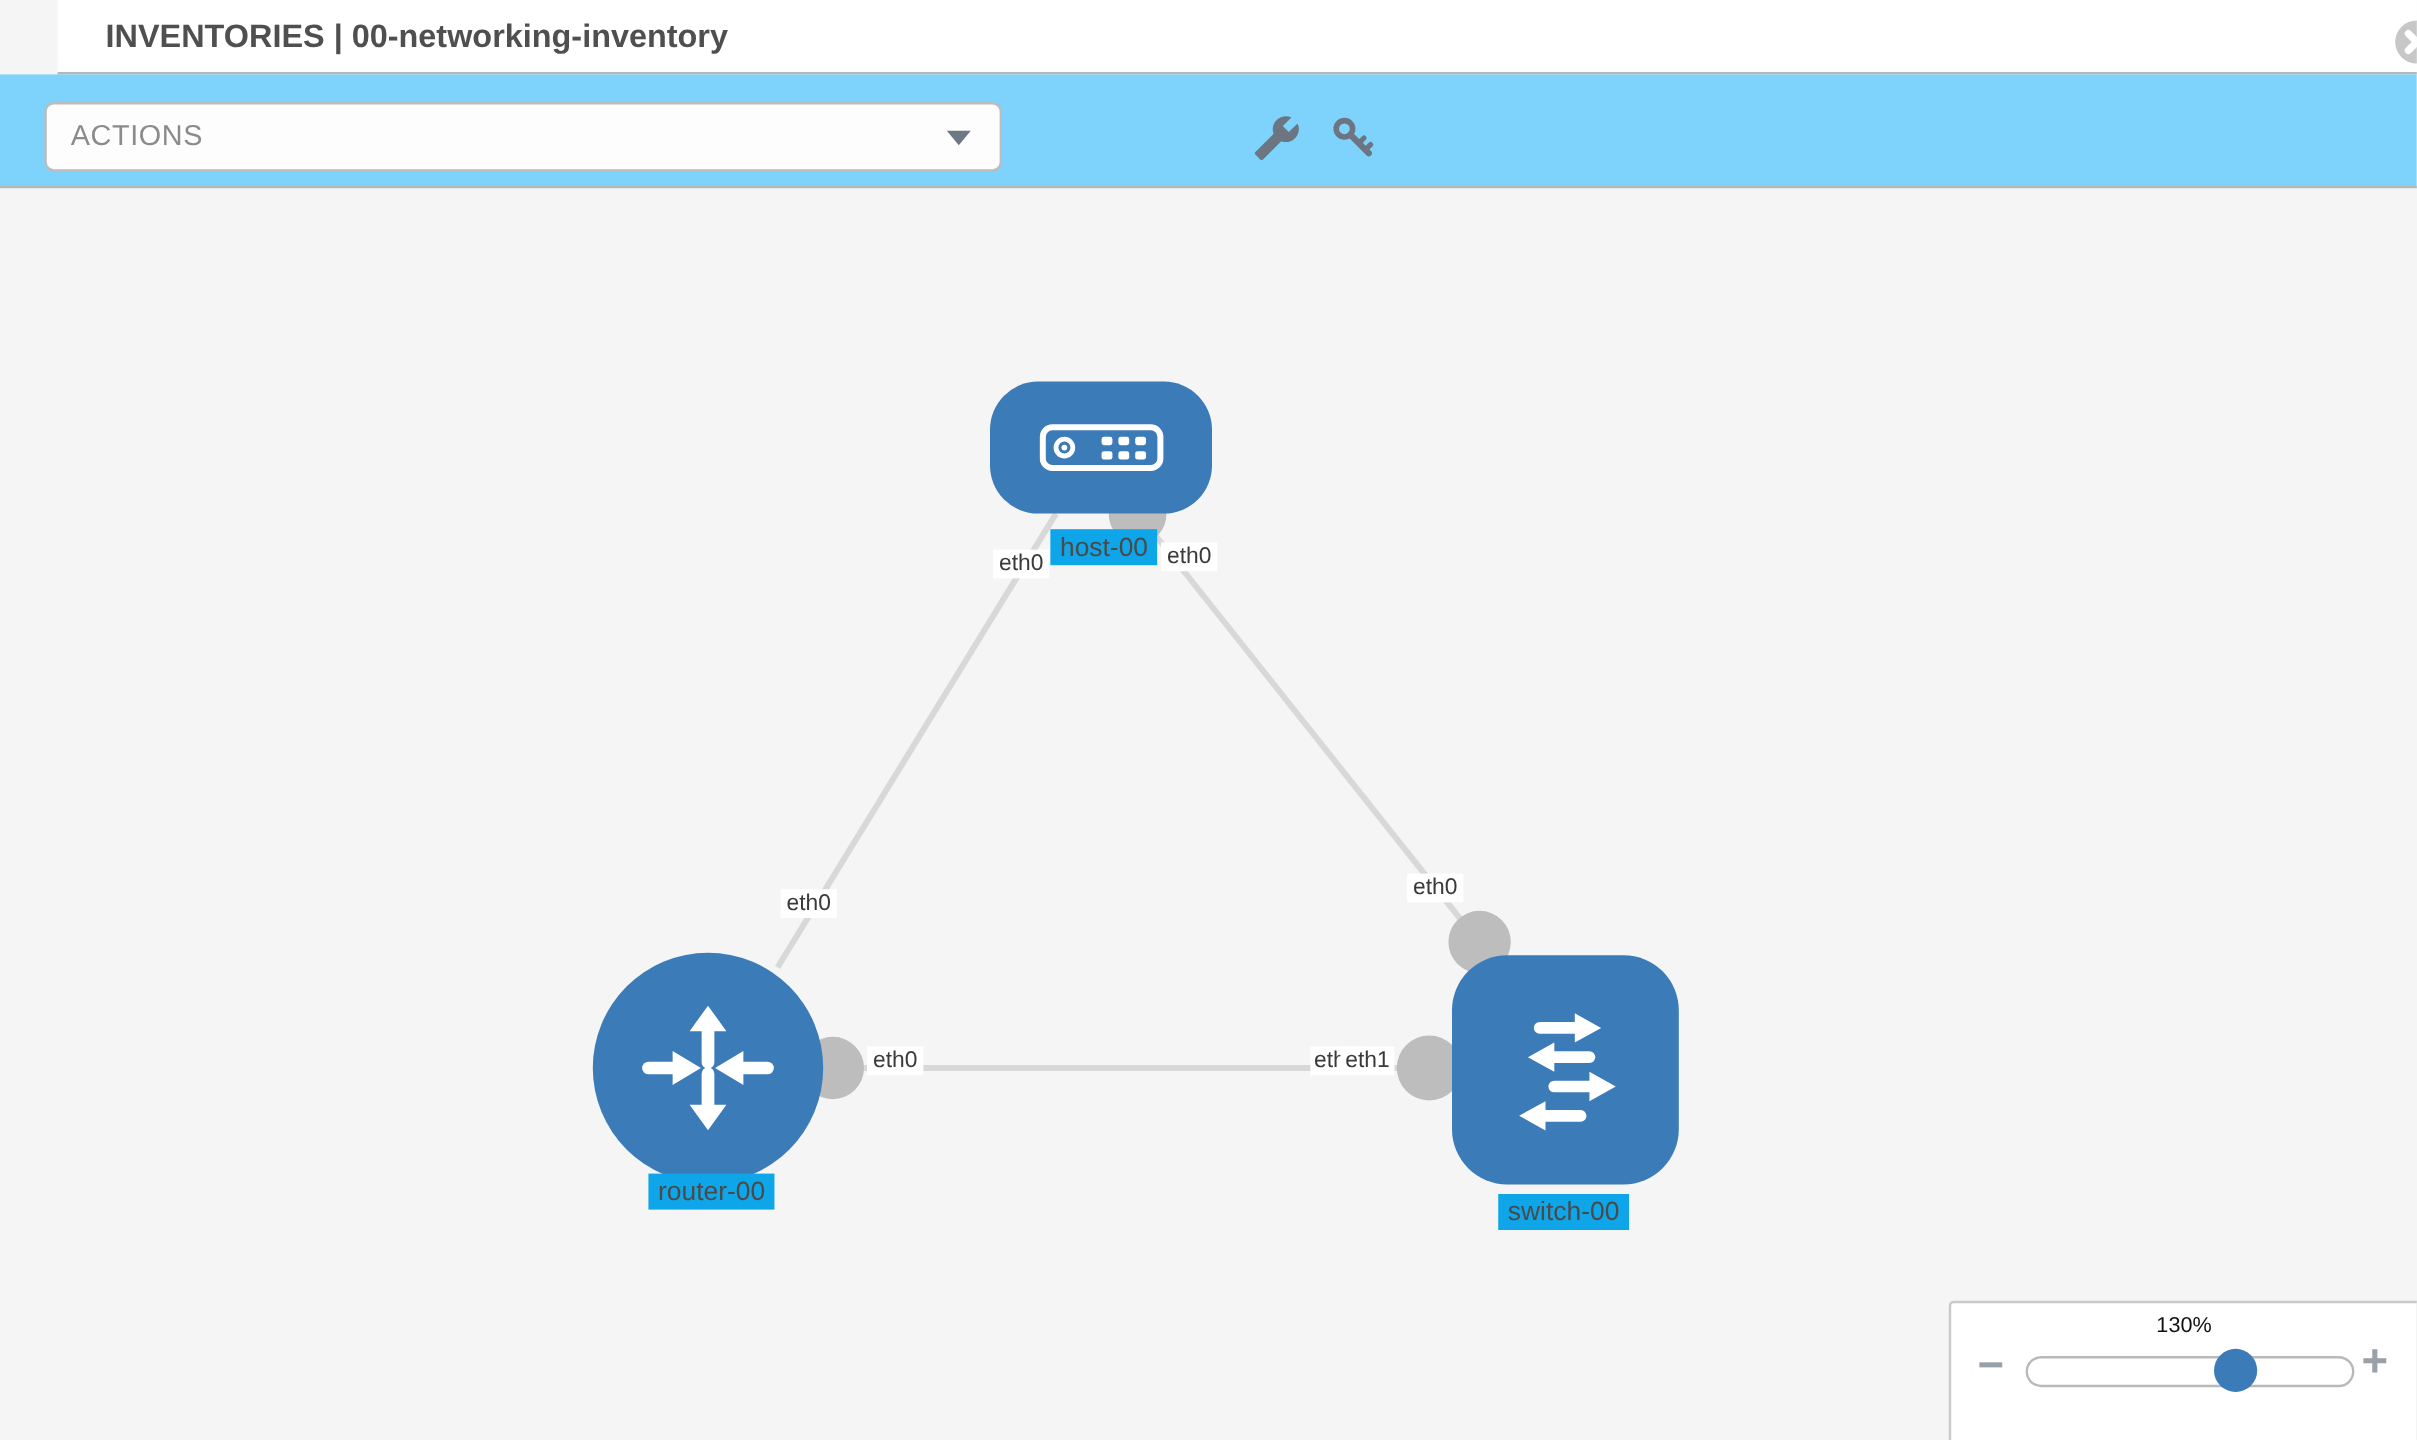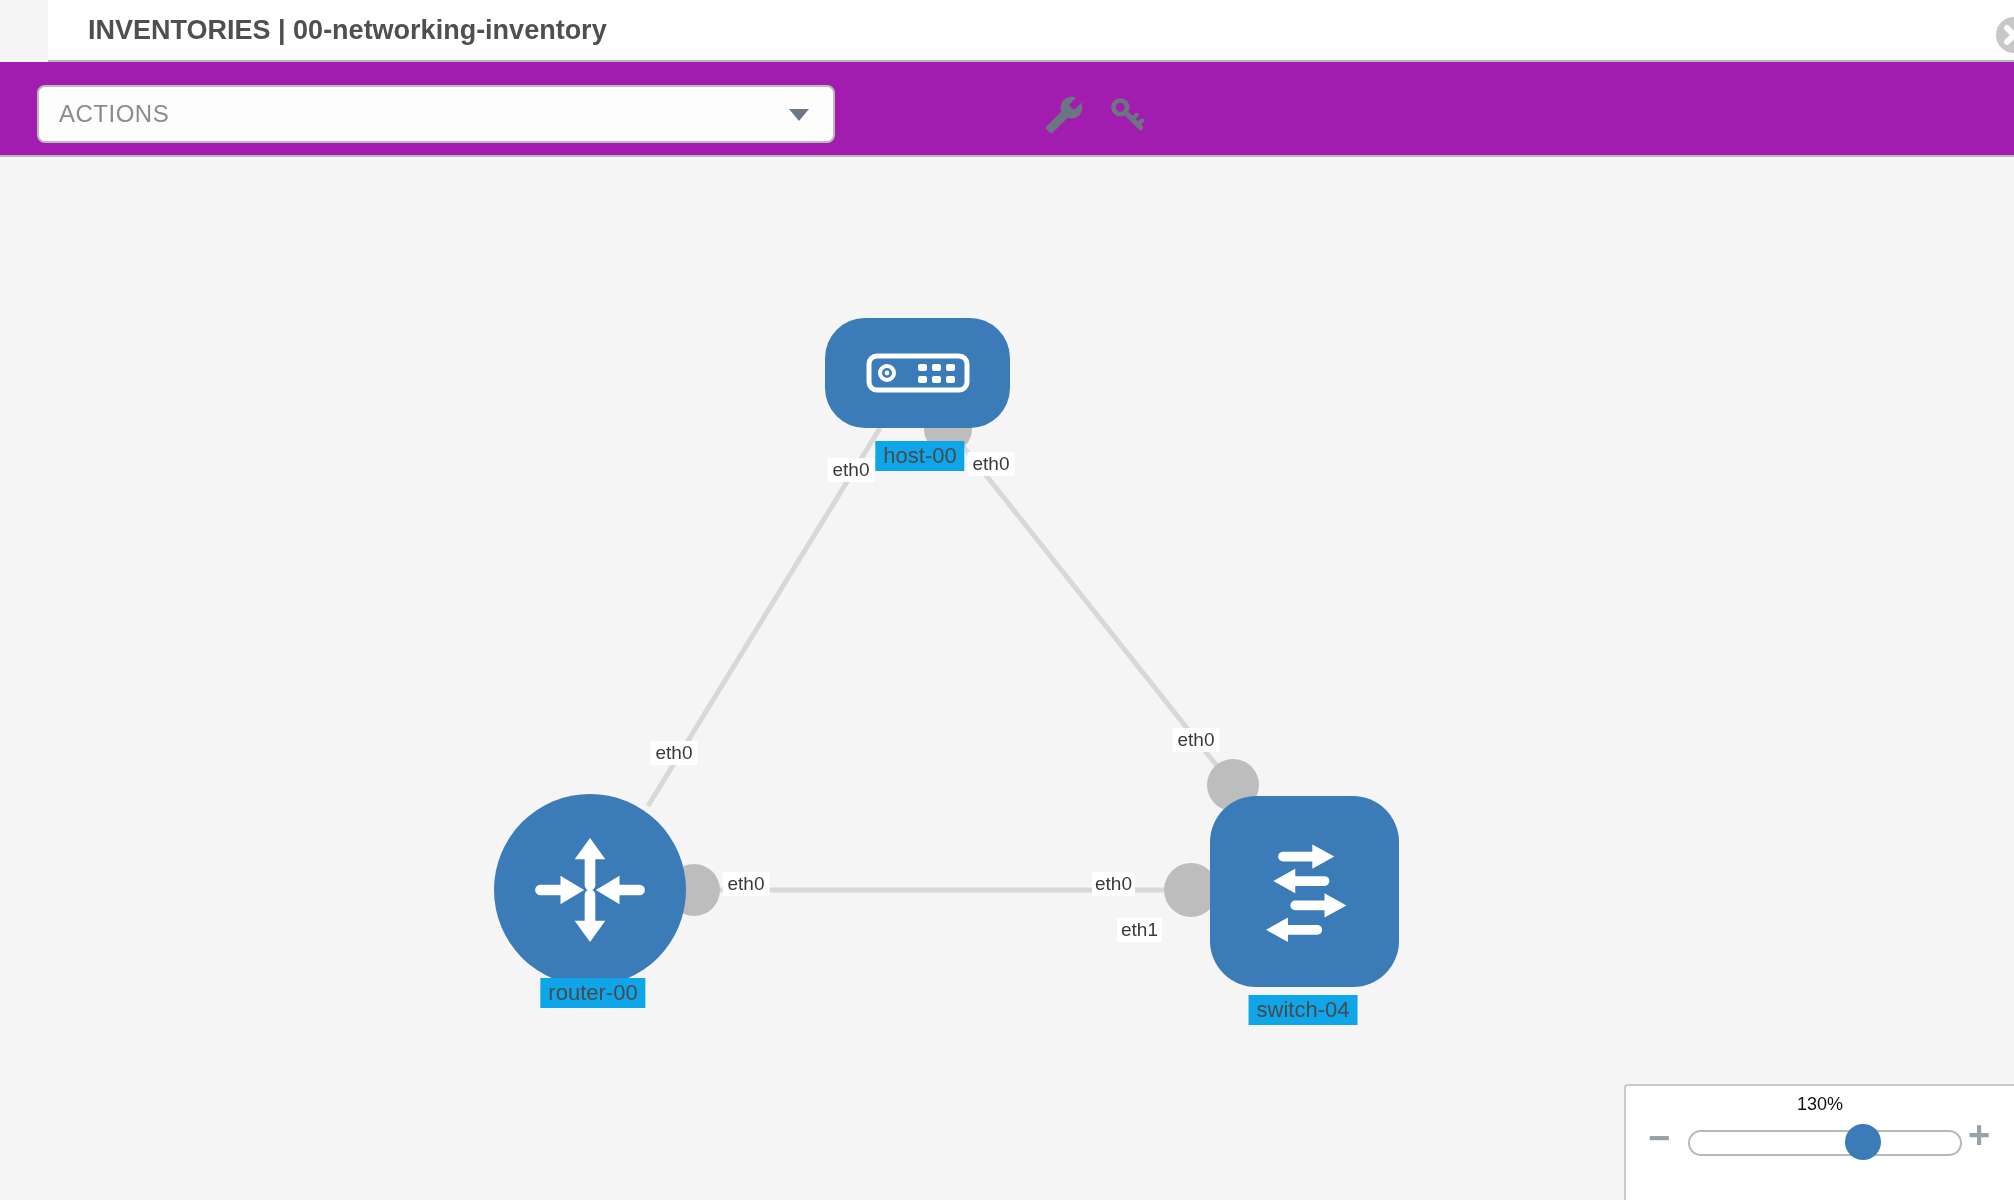--- a/index.html
+++ b/index.html
@@ -5,21 +5,21 @@
   html,body{margin:0;padding:0;}
   body{font-family:"Liberation Sans","DejaVu Sans",sans-serif;background:#fff;}
   .screen{position:relative;width:2014px;height:1200px;overflow:hidden;background:#f5f5f5;}
 
   
   .header{position:absolute;left:0;top:0;width:2014px;height:62px;background:#ffffff;border-bottom:2px solid #b7b7b7;box-sizing:border-box;margin-left:48px;}
   .page-title{position:absolute;left:40px;top:0;line-height:60px;font-size:27px;font-weight:700;color:#4f4f4f;margin:0;}
   .close-btn{position:absolute;left:1948px;top:17px;width:36px;height:36px;border:none;border-radius:50%;background:#c7c7c7;padding:0;cursor:pointer;}
 
   
-  .toolbar{position:absolute;left:0;top:62px;width:2014px;height:95px;background:#a21caf;border-bottom:2px solid #b7b7b7;box-sizing:border-box;padding-left:19px;}
+  .toolbar{position:absolute;left:0;top:62px;width:2014px;height:95px;background:#7dd3fc;border-bottom:2px solid #b7b7b7;box-sizing:border-box;padding-left:19px;}
   .dropdown{position:absolute;top:23px;height:58px;background:#fdfdfd;border:2px solid #bcbcbc;border-radius:8px;box-sizing:border-box;cursor:pointer;}
   .dd-label{position:absolute;left:20px;top:0;line-height:54px;font-size:24px;color:#8b8b8b;letter-spacing:0.5px;}
   .search .dd-label{color:#9c9c9c;}
   .caret{position:absolute;right:24px;top:22px;width:0;height:0;border-left:10px solid transparent;border-right:10px solid transparent;border-top:12px solid #6e7884;}
   .dd-actions{left:37px;width:798px;}
   .search{left:1175px;width:806px;}
   .icon-btn{position:absolute;top:33px;width:42px;height:42px;background:transparent;border:none;padding:0;cursor:pointer;}
   .icon-btn.wrench{left:1043px;}
   .icon-btn.key{left:1107px;}
 
@@ -135,29 +135,29 @@
         <polygon points="24,41 42,31 42,51" fill="#ffffff"></polygon>
         <line x1="42" y1="61" x2="68" y2="61" stroke="#ffffff" stroke-width="8" stroke-linecap="round"></line>
         <polygon points="84,61 66,51 66,71" fill="#ffffff"></polygon>
         <line x1="60" y1="81" x2="34" y2="81" stroke="#ffffff" stroke-width="8" stroke-linecap="round"></line>
         <polygon points="18,81 36,71 36,91" fill="#ffffff"></polygon>
       </svg>
     </div>
 
     <span class="node-label" style="left:920px;top:284px;">host-00</span>
     <span class="node-label" style="left:593px;top:821px;">router-00</span>
-    <span class="node-label" style="left:1303px;top:838px;">switch-04</span>
+    <span class="node-label" style="left:1303px;top:838px;">switch-00</span>
 
     <span class="iflabel" style="left:851px;top:301px;">eth0</span>
     <span class="iflabel" style="left:674px;top:584px;">eth0</span>
     <span class="iflabel" style="left:991px;top:295px;">eth0</span>
     <span class="iflabel" style="left:1196px;top:571px;">eth0</span>
     <span class="iflabel" style="left:746px;top:715px;">eth0</span>
     <span class="iflabel noshift under" style="left:1092px;top:715px;">eth0</span>
-    <span class="iflabel noshift over" style="left:1117px;top:715px;margin-top:46px;">eth1</span>
+    <span class="iflabel noshift over" style="left:1117px;top:715px;">eth1</span>
   </div>
 
   <div class="zoom-panel">
     <div class="zoom-value">130%</div>
     <span class="zoom-minus">−</span>
     <div class="zoom-track">
       <div class="zoom-thumb"></div>
     </div>
     <span class="zoom-plus">+</span>
   </div>

